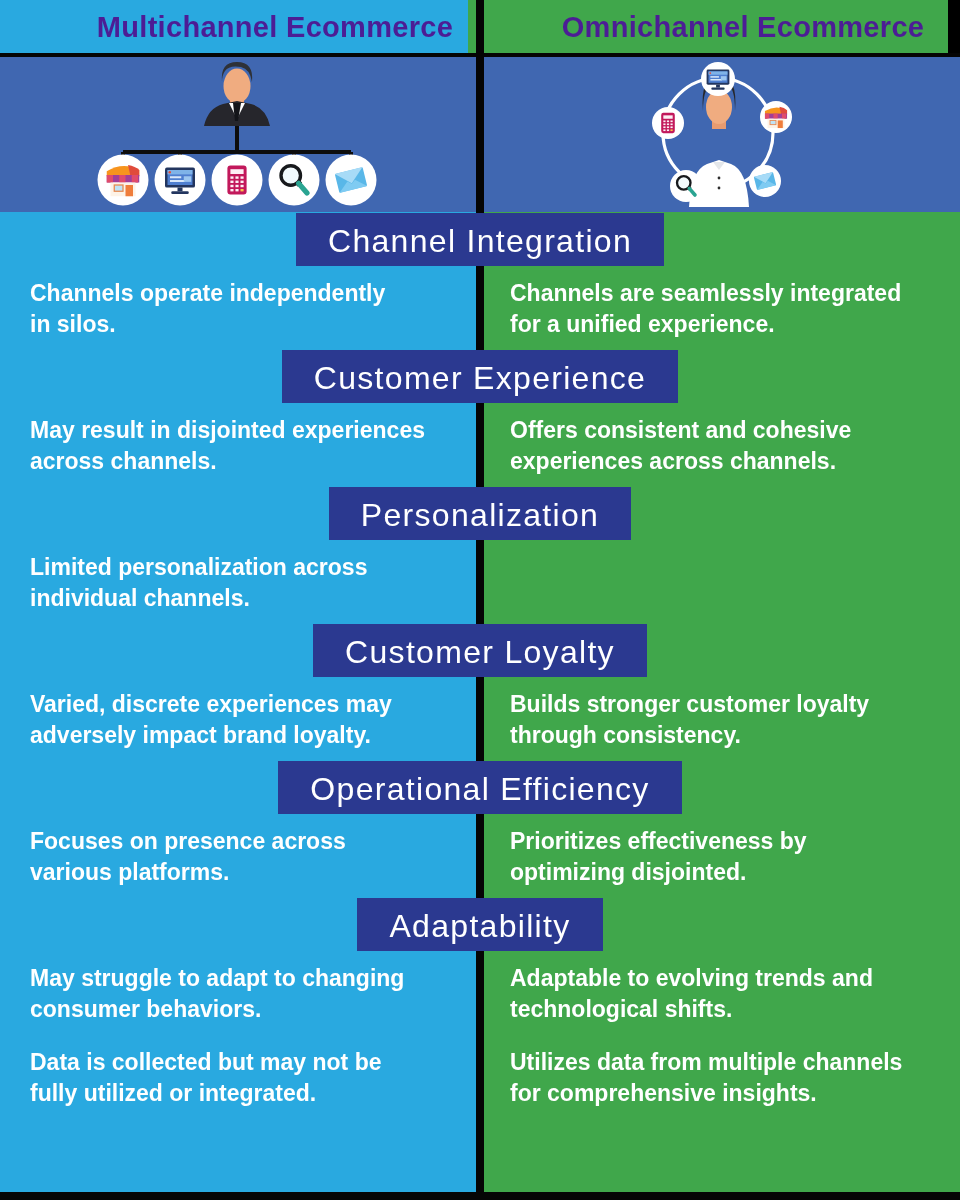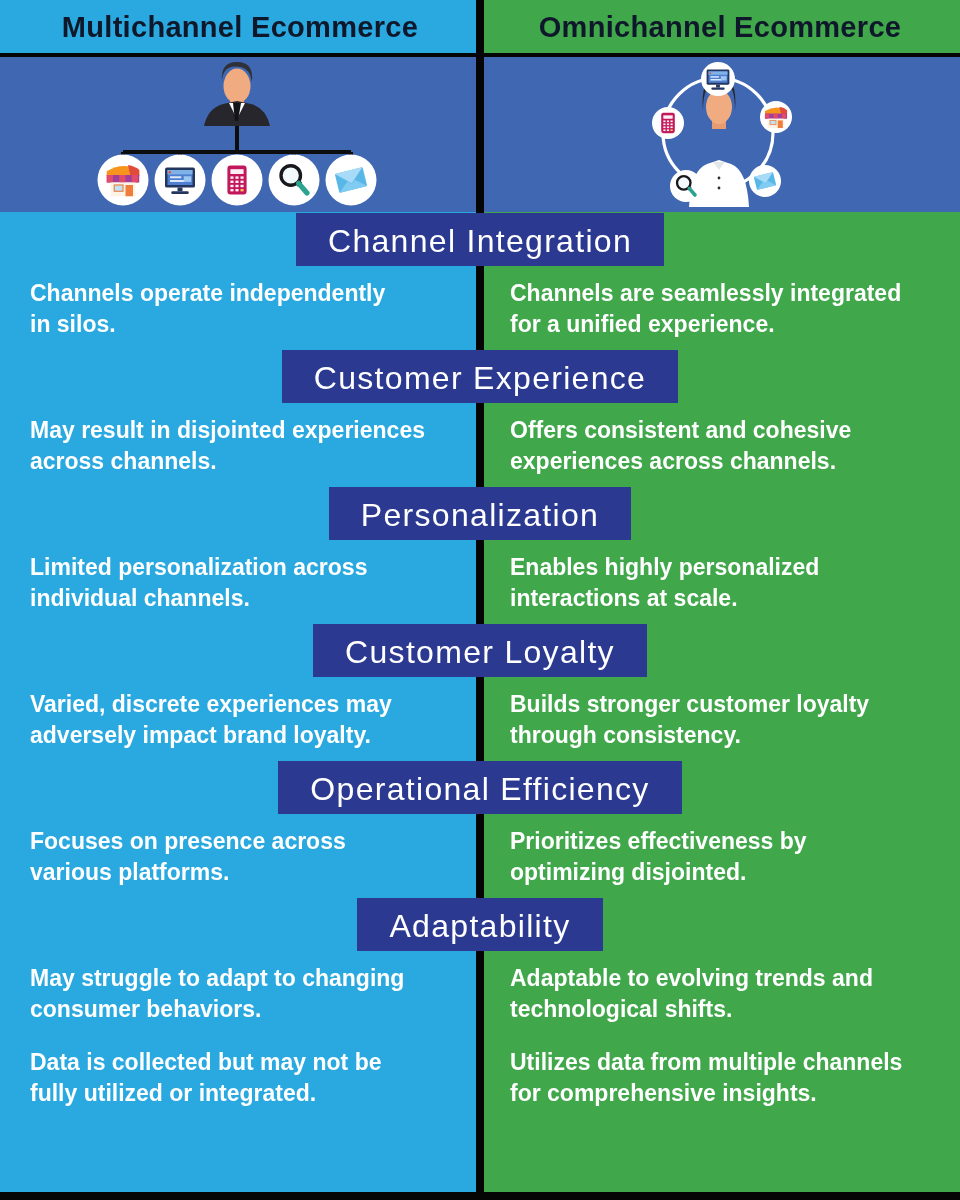--- a/index.html
+++ b/index.html
@@ -3,24 +3,24 @@
 <meta charset="utf-8">
 <style>
   html,body{margin:0;padding:0;background:#222;}
   .canvas{
     position:relative;width:960px;height:1200px;overflow:hidden;
     font-family:"Liberation Sans",sans-serif;background:#000;
   }
   .layer{position:absolute;}
   
   .header-left{left:0;top:0;width:480px;height:53px;background:#29A9E0;z-index:1;}
-  .header-right{left:480px;top:0;width:480px;height:61px;background:#40A74B;z-index:1;}
+  .header-right{left:468px;top:0;width:480px;height:61px;background:#40A74B;z-index:1;}
   .header-title{
     width:100%;height:53px;line-height:55px;text-align:center;
-    color:#0f172a;font-size:29px;font-weight:800;letter-spacing:.3px;
+    color:#4c1d95;font-size:29px;font-weight:800;letter-spacing:.3px;padding-left:35px;
   }
   .header-underline{left:0;top:53px;width:960px;height:4px;background:#050505;z-index:1;}
   
   .illus-left{left:0;top:57px;width:480px;height:155px;background:#4067B1;z-index:1;}
   .illus-right{left:480px;top:57px;width:480px;height:155px;background:#4067B1;z-index:1;}
   
   .body-left{left:0;top:212px;width:480px;height:980px;background:#29A9E0;z-index:1;}
   .body-right{left:480px;top:212px;width:480px;height:980px;background:#40A74B;z-index:1;}
   
   .divider{left:476px;top:0;width:8px;height:1192px;background:#050505;z-index:4;}
@@ -204,22 +204,20 @@
         <div class="cell right">Offers consistent and cohesive
 experiences across channels.</div>
       </div>
     </div>
 
     <div class="section">
       <div class="banner-row"><div class="banner">Personalization</div></div>
       <div class="text-row">
         <div class="cell left">Limited personalization across
 individual channels.</div>
-        <div class="cell right">Enables highly personalized
-interactions at scale.</div>
       </div>
     </div>
 
     <div class="section">
       <div class="banner-row"><div class="banner">Customer Loyalty</div></div>
       <div class="text-row">
         <div class="cell left">Varied, discrete experiences may
 adversely impact brand loyalty.</div>
         <div class="cell right">Builds stronger customer loyalty
 through consistency.</div>

